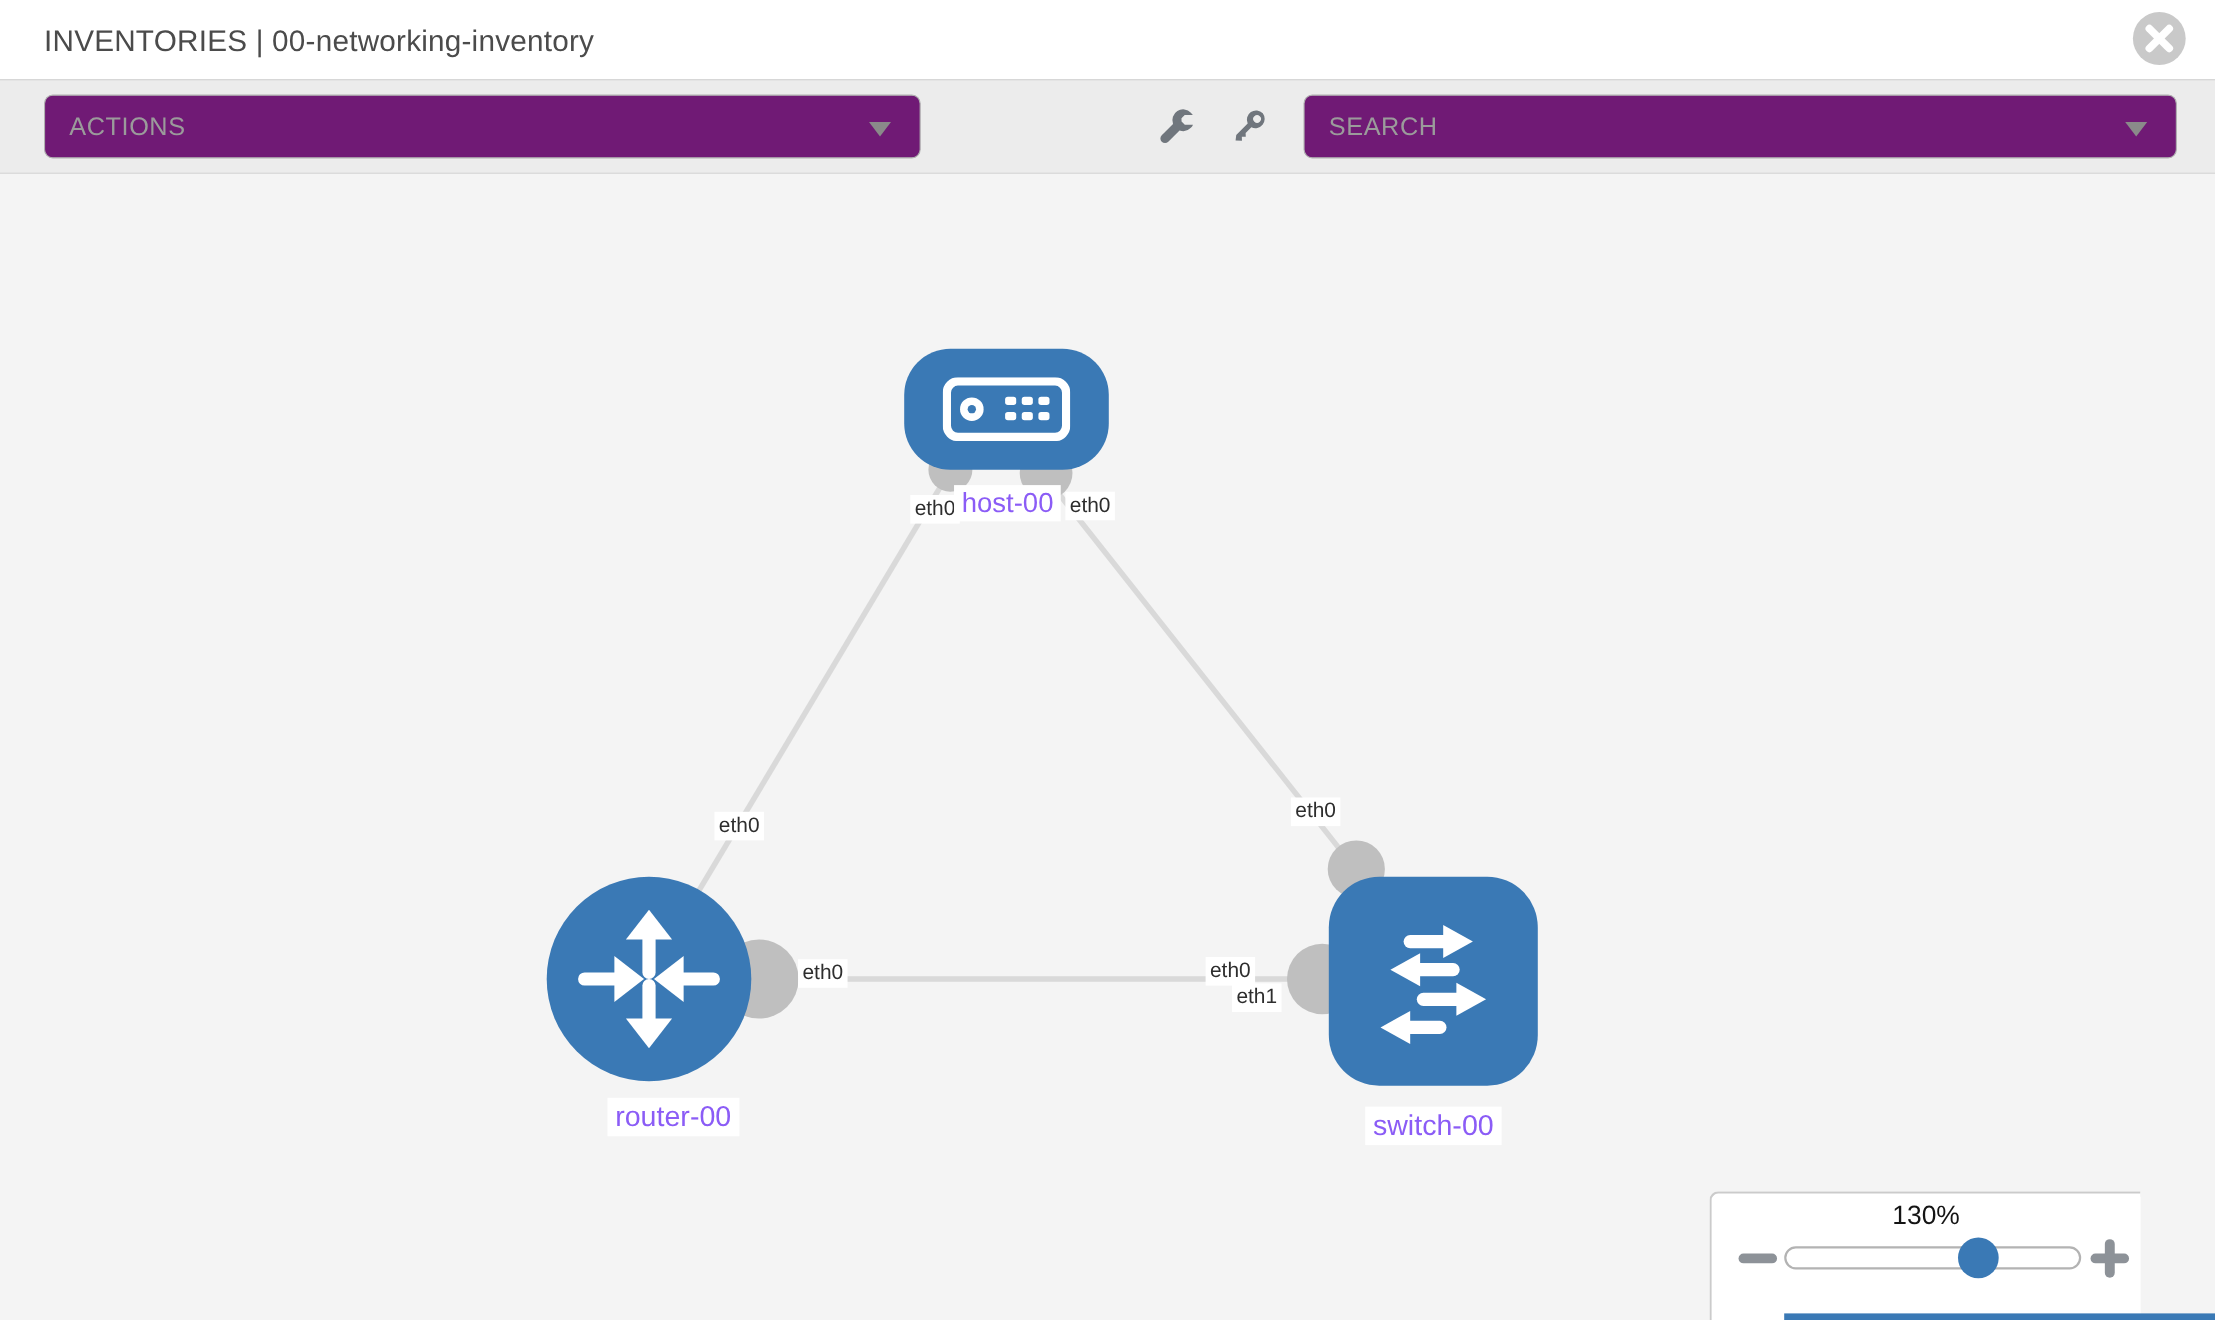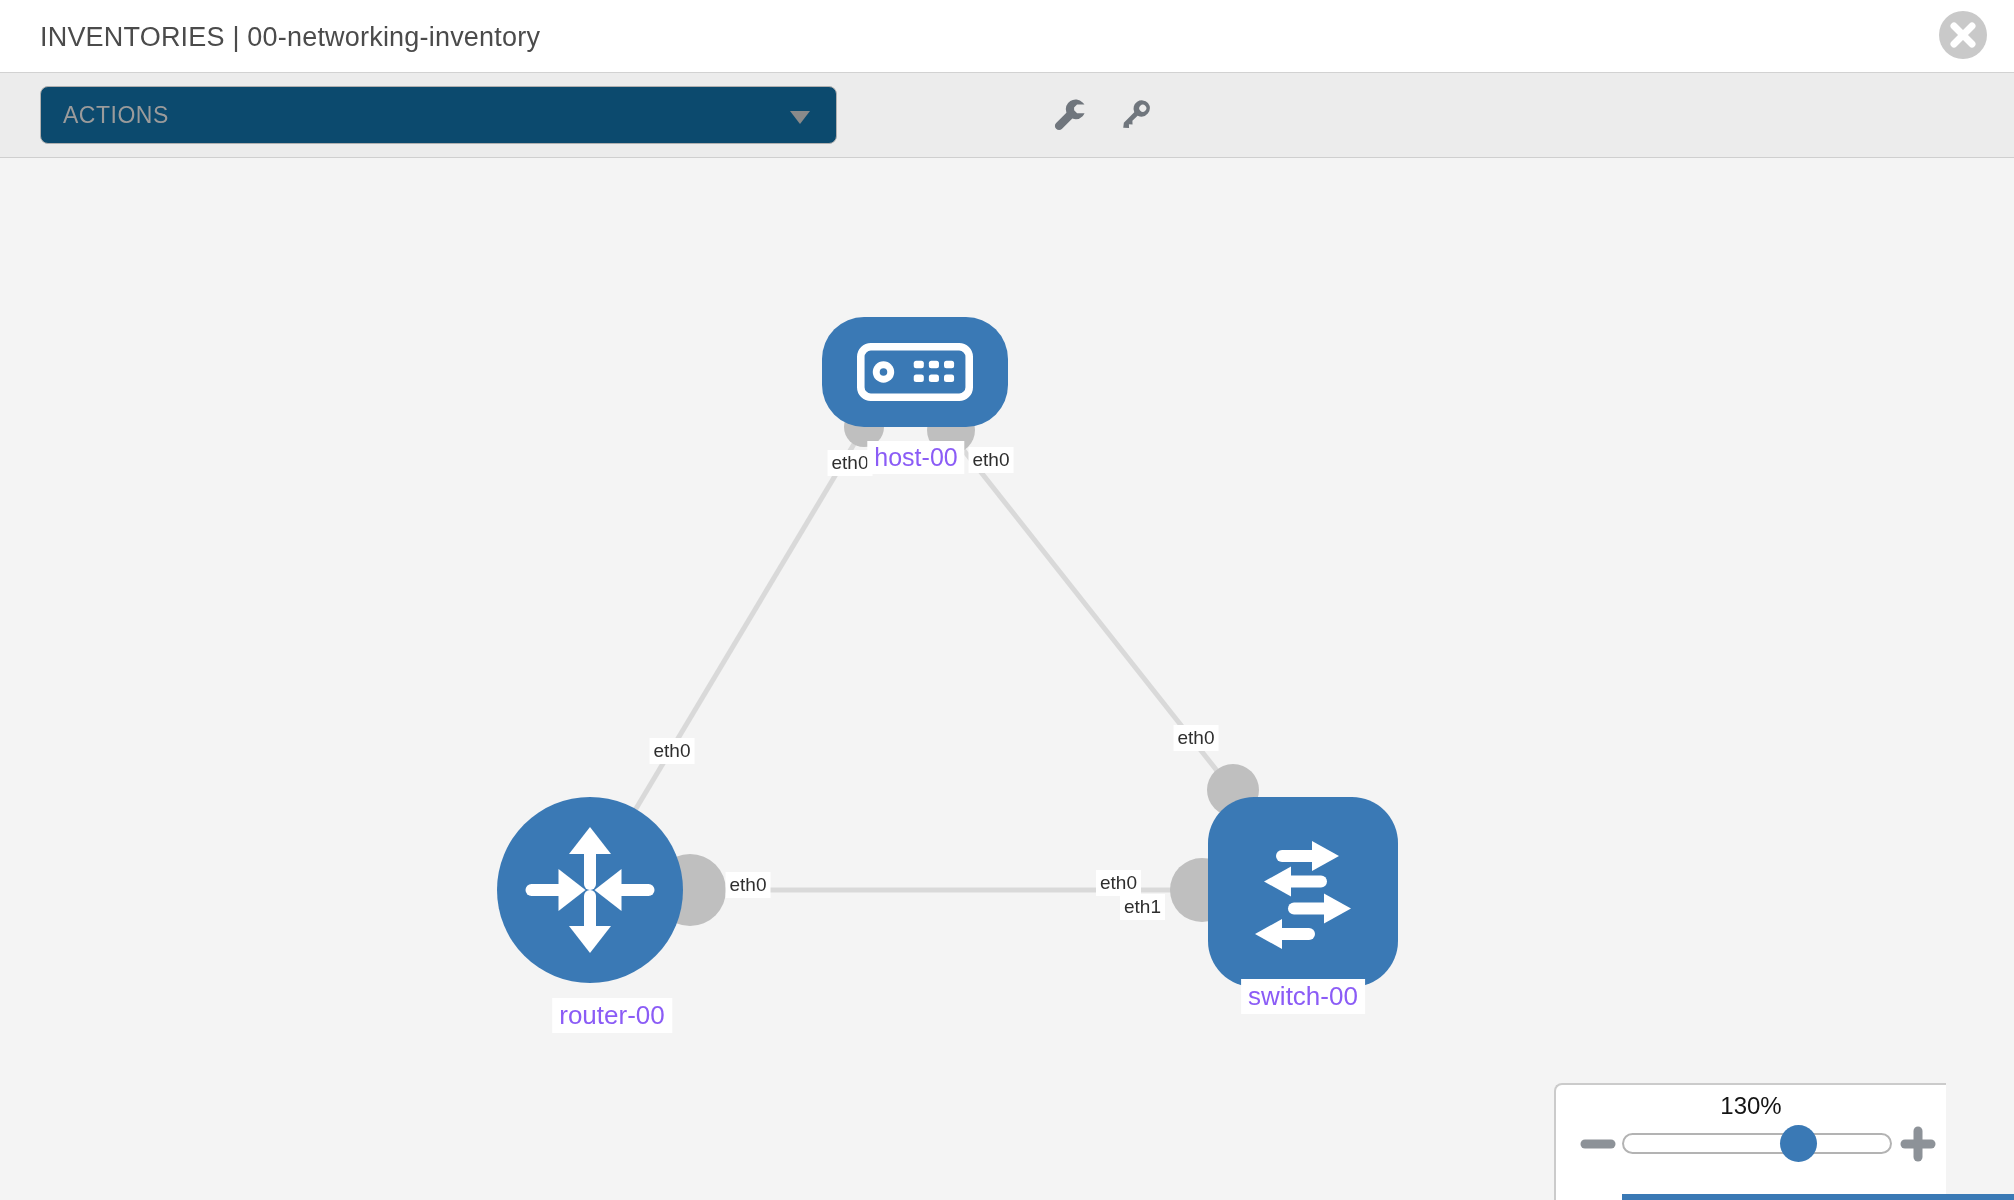--- a/index.html
+++ b/index.html
@@ -17,21 +17,21 @@
   .close-btn{
     position:absolute;left:1939px;top:11px;width:48px;height:48px;border-radius:50%;
     background:#c9c9c9;cursor:pointer;
   }
   
   .toolbar{
     position:absolute;left:0;top:72px;width:2014px;height:86px;background:#ececec;
     border-top:1px solid #d2d2d2;border-bottom:1px solid #cfcfcf;box-sizing:border-box;
   }
   .select-box{
-    position:absolute;top:13px;height:58px;background:#0c4a6e;
+    position:absolute;top:13px;height:58px;background:#701a75;
     border:1px solid #b0b0b0;border-radius:8px;box-sizing:border-box;cursor:pointer;
   }
   .select-box .sel-label{
     position:absolute;left:22px;top:0;height:56px;line-height:57px;
     font-size:23px;color:#9b9b9b;letter-spacing:.5px;
   }
   .chevron{
     position:absolute;right:26px;top:24px;width:0;height:0;
     border-left:10px solid transparent;border-right:10px solid transparent;
     border-top:13px solid #8a8a8a;
@@ -99,20 +99,24 @@
   </div>
 
   <div class="tool-btn" style="left:1114px;">
     <svg width="42" height="42" viewBox="0 0 24 24">
       <g transform="rotate(45 12 12)" fill="#70767d">
         <path d="M12 1.5a4.8 4.8 0 0 0-1.8 9.3v8.4l1.8 2.3 2.4-2.3-1.5-1.4 1.5-1.4-1.5-1.4v-4.2A4.8 4.8 0 0 0 12 1.5zm0 2.2a2 2 0 1 1 0 4 2 2 0 0 1 0-4z"></path>
       </g>
     </svg>
   </div>
 
+  <div class="select-box" style="left:1185px;width:794px;">
+    <span class="sel-label">SEARCH</span>
+    <span class="chevron"></span>
+  </div>
 </div>
 
 <div class="canvas">
 
   <svg class="links-layer" viewBox="0 0 2014 1042">
     <line x1="866" y1="266" x2="634" y2="654" stroke="#d9d9d9" stroke-width="5"></line>
     <line x1="950" y1="275" x2="1233" y2="633" stroke="#d9d9d9" stroke-width="5"></line>
     <line x1="683" y1="732" x2="1199" y2="732" stroke="#d9d9d9" stroke-width="5"></line>
     <circle cx="864" cy="269" r="20" fill="#bfbfbf"></circle>
     <circle cx="951" cy="272" r="24" fill="#bfbfbf"></circle>
@@ -160,21 +164,21 @@
         <line x1="44" y1="61" x2="66" y2="61"></line>
         <polygon points="82,61 64,51 64,71" stroke="none"></polygon>
         <line x1="54" y1="78" x2="34" y2="78"></line>
         <polygon points="18,78 36,68 36,88" stroke="none"></polygon>
       </g>
     </svg>
   </div>
 
   <div class="nlabel" style="left:916px;top:283px;font-size:25px;">host-00</div>
   <div class="nlabel" style="left:612px;top:840px;">router-00</div>
-  <div class="nlabel" style="left:1303px;top:821px;">switch-00</div>
+  <div class="nlabel" style="left:1303px;top:848px;">switch-00</div>
 
   <div class="iflabel centered" style="left:850px;top:292px;">eth0</div>
   <div class="iflabel centered" style="left:991px;top:289px;">eth0</div>
   <div class="iflabel centered" style="left:672px;top:580px;">eth0</div>
   <div class="iflabel centered" style="left:1196px;top:567px;">eth0</div>
   <div class="iflabel centered" style="left:748px;top:714px;">eth0</div>
   <div class="iflabel" style="left:1096px;top:712px;z-index:3;">eth0</div>
   <div class="iflabel" style="left:1120px;top:736px;z-index:4;text-align:right;">eth1</div>
 </div>
 

